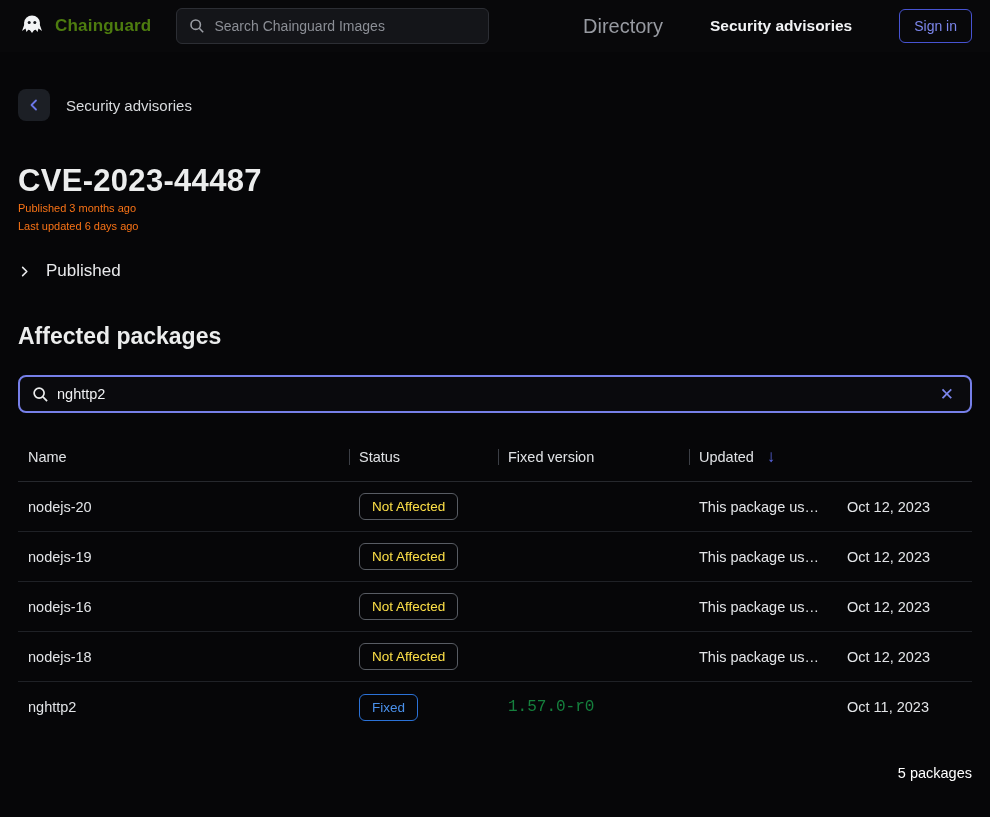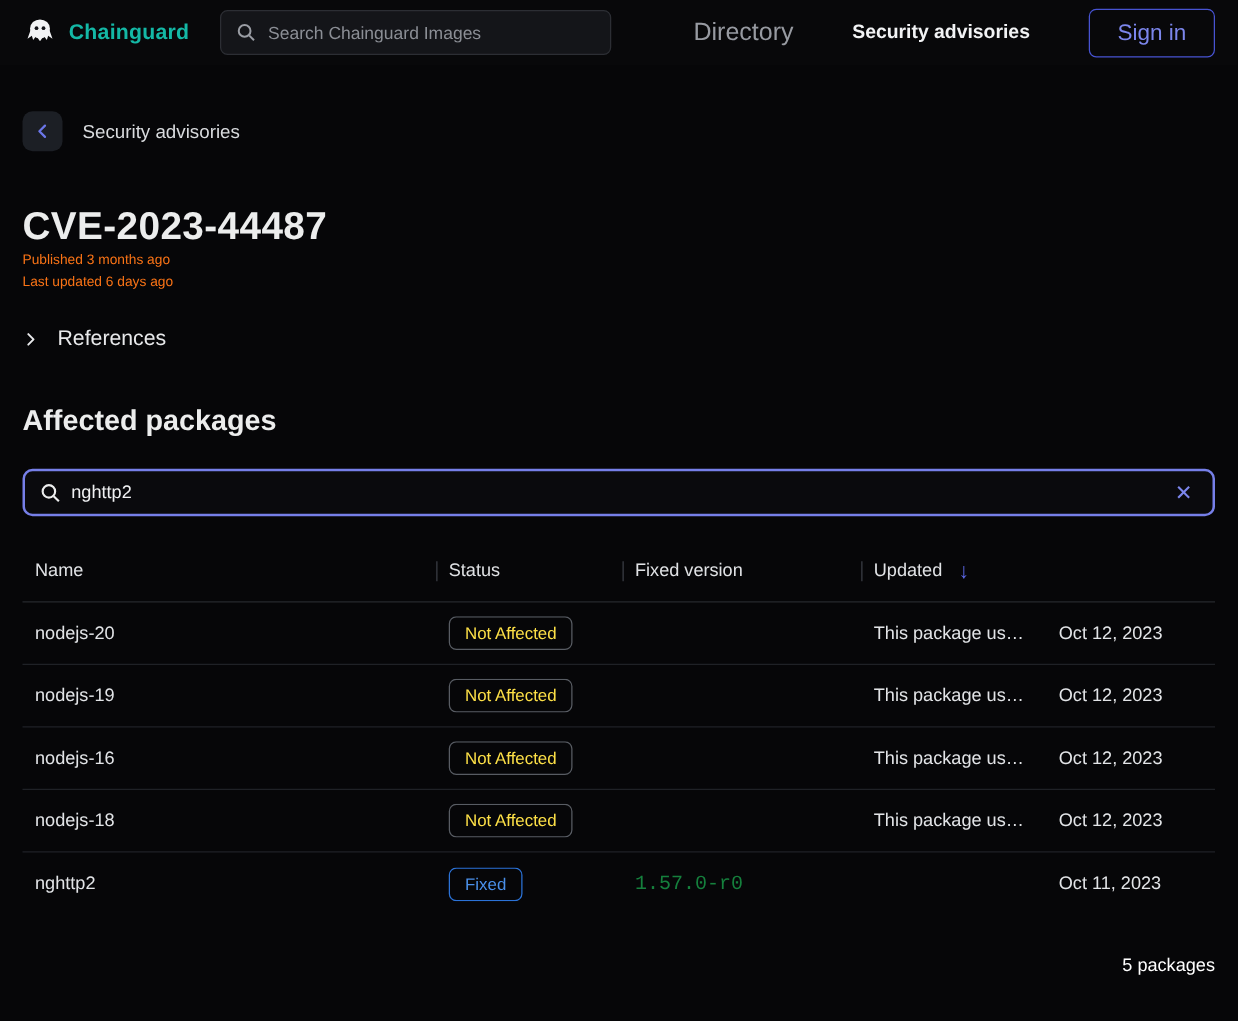--- a/index.html
+++ b/index.html
@@ -11,41 +11,41 @@
     overflow: hidden;
   }
 
   
   .nav {
     display: flex; align-items: center;
     height: 52px; padding: 0 18px;
     background: #08080a;
   }
   .brand { display: flex; align-items: center; gap: 9px; cursor: pointer; }
-  .brand-name { font-size: 17px; font-weight: bold; color: #14b8a6; letter-spacing: .2px; }
+  .brand-name { font-size: 17px; font-weight: bold; color: #4d7c0f; letter-spacing: .2px; }
   .nav-search {
     margin-left: 25px;
     display: flex; align-items: center; gap: 9px;
     width: 313px; height: 36px;
     padding: 0 12px;
     background: #141519; border: 1px solid #2c2e34; border-radius: 6px;
   }
   .nav-search input {
     flex: 1; background: transparent; border: none; outline: none;
     color: #e9eaec; font-size: 14px; font-family: "Liberation Sans", sans-serif;
   }
   .nav-search input::placeholder { color: #8b8e95; }
   .nav-right { margin-left: auto; display: flex; align-items: center; gap: 47px; }
   .nav-link { font-size: 20px; color: #979aa1; cursor: pointer; }
   .nav-link.active { color: #f2f3f5; font-weight: bold; font-size: 15.5px; }
   .signin-btn {
     background: transparent;
     border: 1px solid #4753d2; border-radius: 6px;
-    color: #7c86ec; font-size: 18px; font-family: "Liberation Sans", sans-serif;
-    padding: 8px 22px; cursor: pointer;
+    color: #7c86ec; font-size: 14px; font-family: "Liberation Sans", sans-serif;
+    padding: 8px 14px; cursor: pointer;
   }
 
   
   .content { padding: 0 18px; }
 
   .breadcrumb-row { display: flex; align-items: center; gap: 16px; margin-top: 37px; }
   .back-btn {
     width: 32px; height: 32px; border-radius: 8px;
     background: #1c1f25; border: none; cursor: pointer;
     display: flex; align-items: center; justify-content: center;
@@ -167,21 +167,21 @@
     <div>Published 3 months ago</div>
     <div>Last updated 6 days ago</div>
   </div>
 
   <div class="references-row">
     <span>
       <svg class="icon-svg" width="13" height="13" viewBox="0 0 14 14" fill="none" stroke="#e8e9eb" stroke-width="1.7" stroke-linecap="round" stroke-linejoin="round">
         <polyline points="5,2.5 9.5,7 5,11.5"></polyline>
       </svg>
     </span>
-    <span class="references-label">References</span>
+    <span class="references-label">Published</span>
   </div>
 
   <h2 class="section-title">Affected packages</h2>
 
   <div class="filter-box">
     <span>
       <svg class="icon-svg" width="17" height="17" viewBox="0 0 16 16" fill="none" stroke="#eceded" stroke-width="1.6">
         <circle cx="6.7" cy="6.7" r="4.7"></circle>
         <line x1="10.3" y1="10.3" x2="14.2" y2="14.2"></line>
       </svg>

